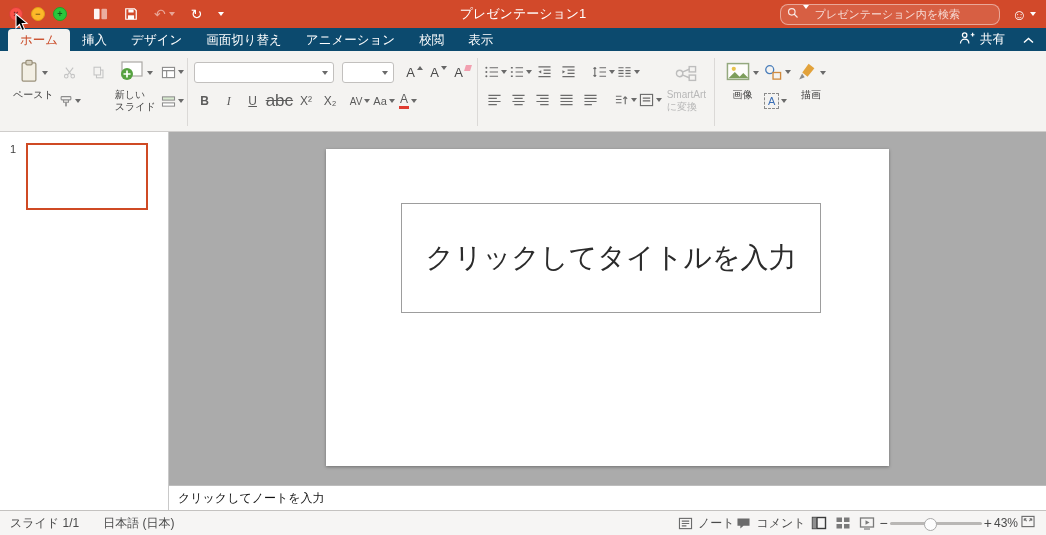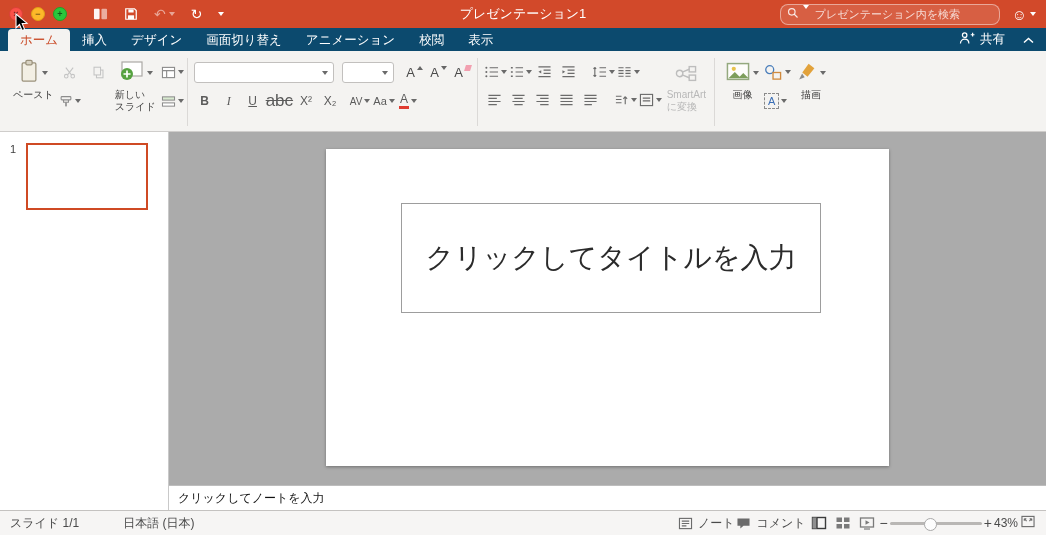--- a/index.html
+++ b/index.html
@@ -81,21 +81,21 @@
   .ph-title{left:75px;top:54px;width:418px;height:108px;display:flex;align-items:center;justify-content:center;
             text-align:center;font-size:28px;line-height:1.35}
   .ph-sub{left:75px;top:166px;width:418px;height:76px;text-align:center;font-size:13px;padding-top:8px}
   .notesbar{height:24px;flex:0 0 24px;background:#fff;border-top:1px solid #BDBDBD;display:flex;align-items:center;
             padding-left:9px;font-size:12px;color:#111}
 
   
   .statusbar{height:24px;flex:0 0 24px;background:#F6F5F4;border-top:1px solid #C4C2C0;display:flex;align-items:center;
              font-size:12px;color:#4A4A4A;padding:0 10px}
   .sb-item{display:flex;align-items:center;gap:5px}
-  .slide-counter{margin-right:44px}
+  .slide-counter{margin-right:24px}
   .sb-right{margin-left:auto;display:flex;align-items:center;gap:2px}
   .zoom-track{width:92px;height:3px;background:#B9B7B5;border-radius:2px;position:relative}
   .zoom-thumb{position:absolute;left:34px;top:-4px;width:11px;height:11px;border-radius:50%;background:#FDFDFD;border:1px solid #A9A9A9}
   .viewbtn{width:22px;height:18px;display:flex;align-items:center;justify-content:center}
   .zbtn{font-size:14px;color:#4A4A4A;line-height:1}
 </style>
 </head>
 <body>
 
 <div class="app">

